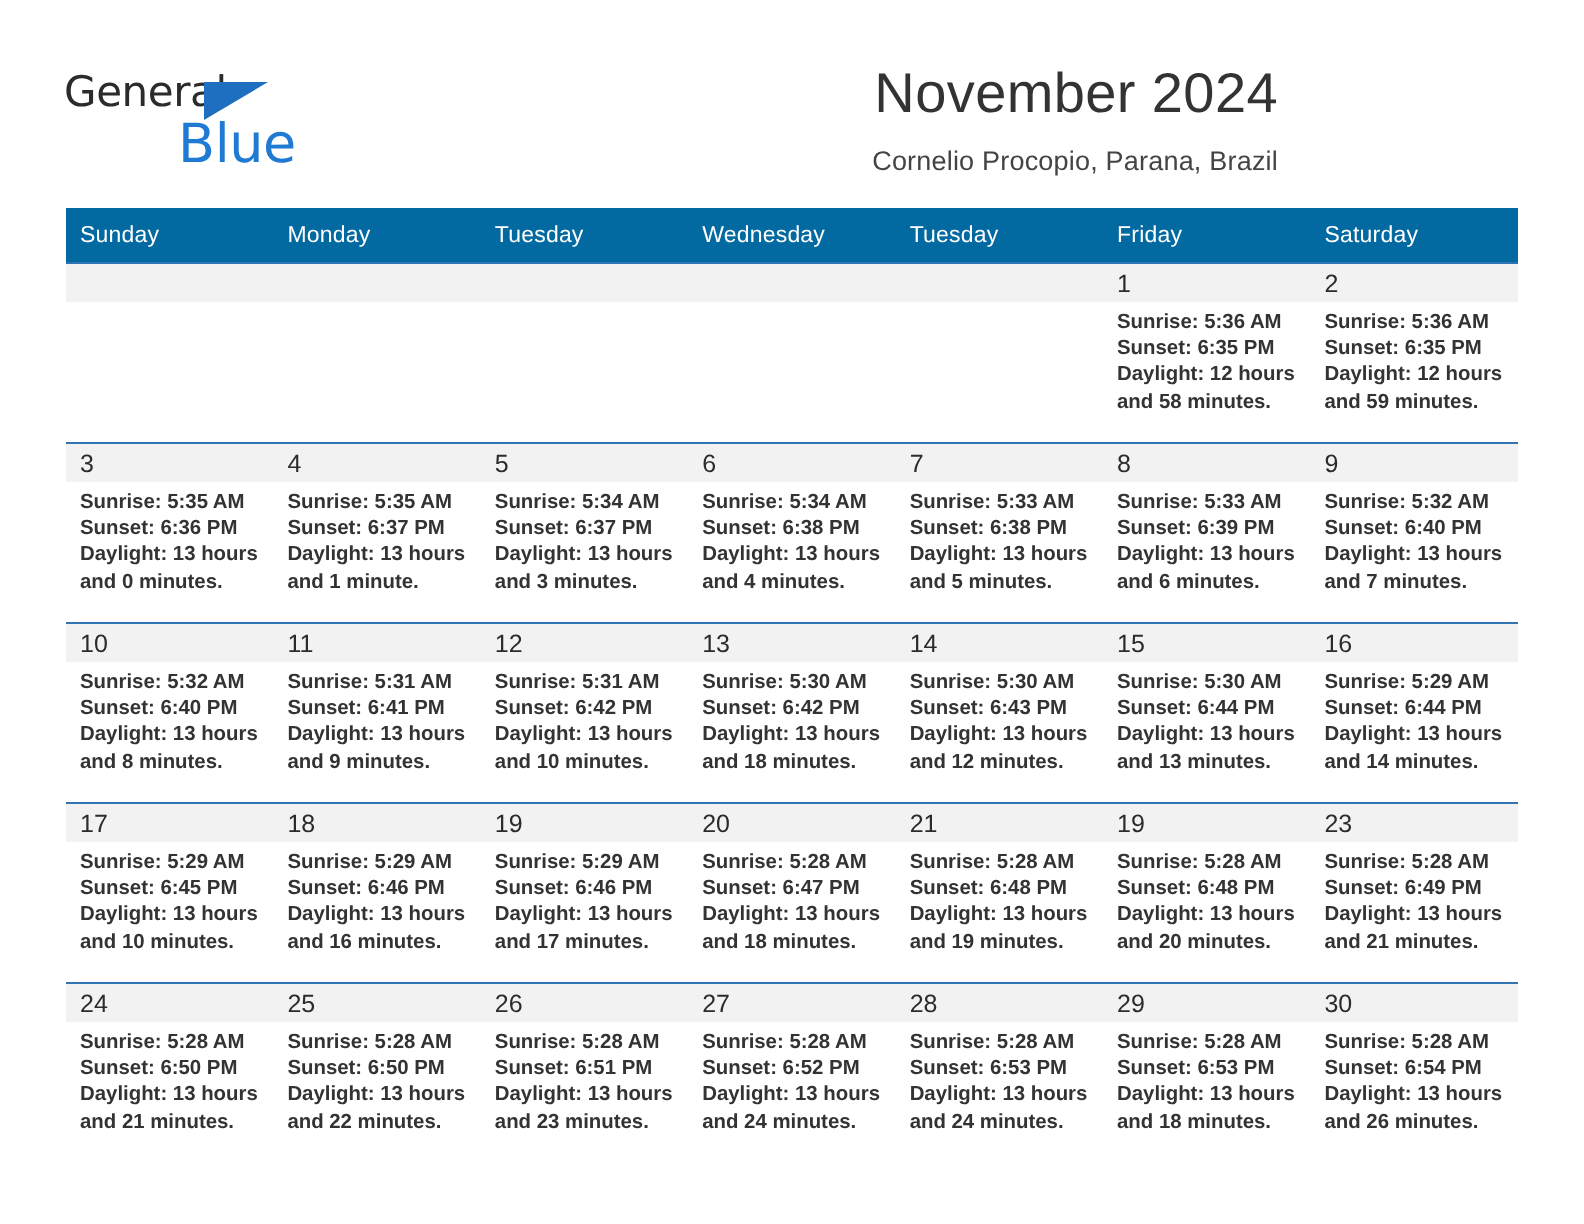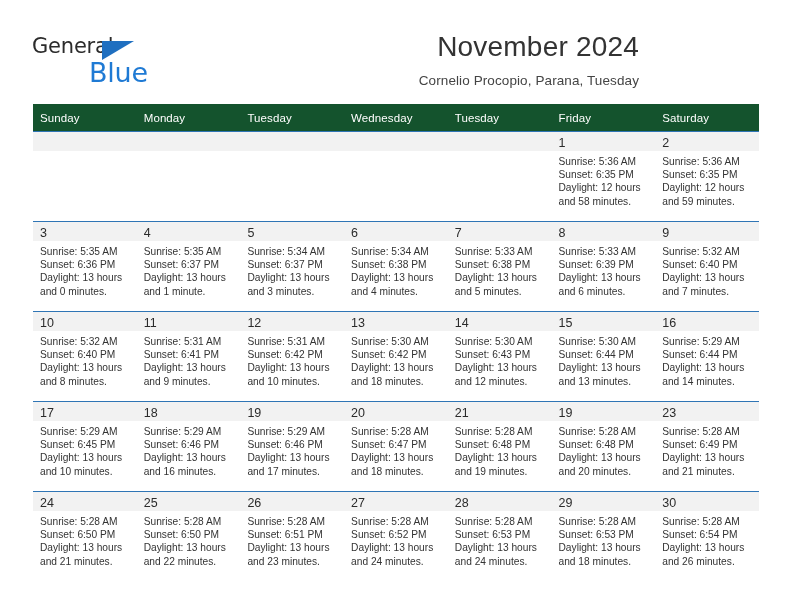--- a/index.html
+++ b/index.html
@@ -91,21 +91,21 @@
   
   .calendar {
     position: absolute;
     left: 33px;
     top: 104px;
     width: 726px;
     border-collapse: collapse;
     table-layout: fixed;
   }
   .calendar th {
-    background: #14532d;
+    background: #0369a1;
     color: #ffffff;
     font-size: 11.5px;
     font-weight: normal;
     text-align: left;
     padding: 5px 0 5px 7px;
     height: 17px;
     letter-spacing: 0.1px;
   }
   .calendar td {
     vertical-align: top;
@@ -124,20 +124,21 @@
     padding: 1px 0 0 7px;
     box-sizing: border-box;
   }
   .daynum {
     font-size: 12.5px;
     color: #2b2b2b;
     line-height: 17px;
   }
   .cell-body {
     padding: 4px 6px 0 7px;
+    font-weight: bold;
   }
   .cell-line {
     font-size: 10.2px;
     color: #333333;
     line-height: 13.2px;
     white-space: nowrap;
   }
   .empty-band {
     background: #f2f2f2;
     height: 19px;
@@ -151,21 +152,21 @@
   <div class="header">
 
     <div class="logo">
       <span class="logo-general">General</span>
       <span class="logo-triangle"></span>
       <span class="logo-blue">Blue</span>
     </div>
 
     <div class="title-block">
       <div class="month-title">November 2024</div>
-      <div class="location-subtitle">Cornelio Procopio, Parana, Tuesday</div>
+      <div class="location-subtitle">Cornelio Procopio, Parana, Brazil</div>
     </div>
 
   </div>
 
   <table class="calendar">
     <thead>
       <tr id="weekday-header-row">
           <th>Sunday</th>
           <th>Monday</th>
           <th>Tuesday</th>

